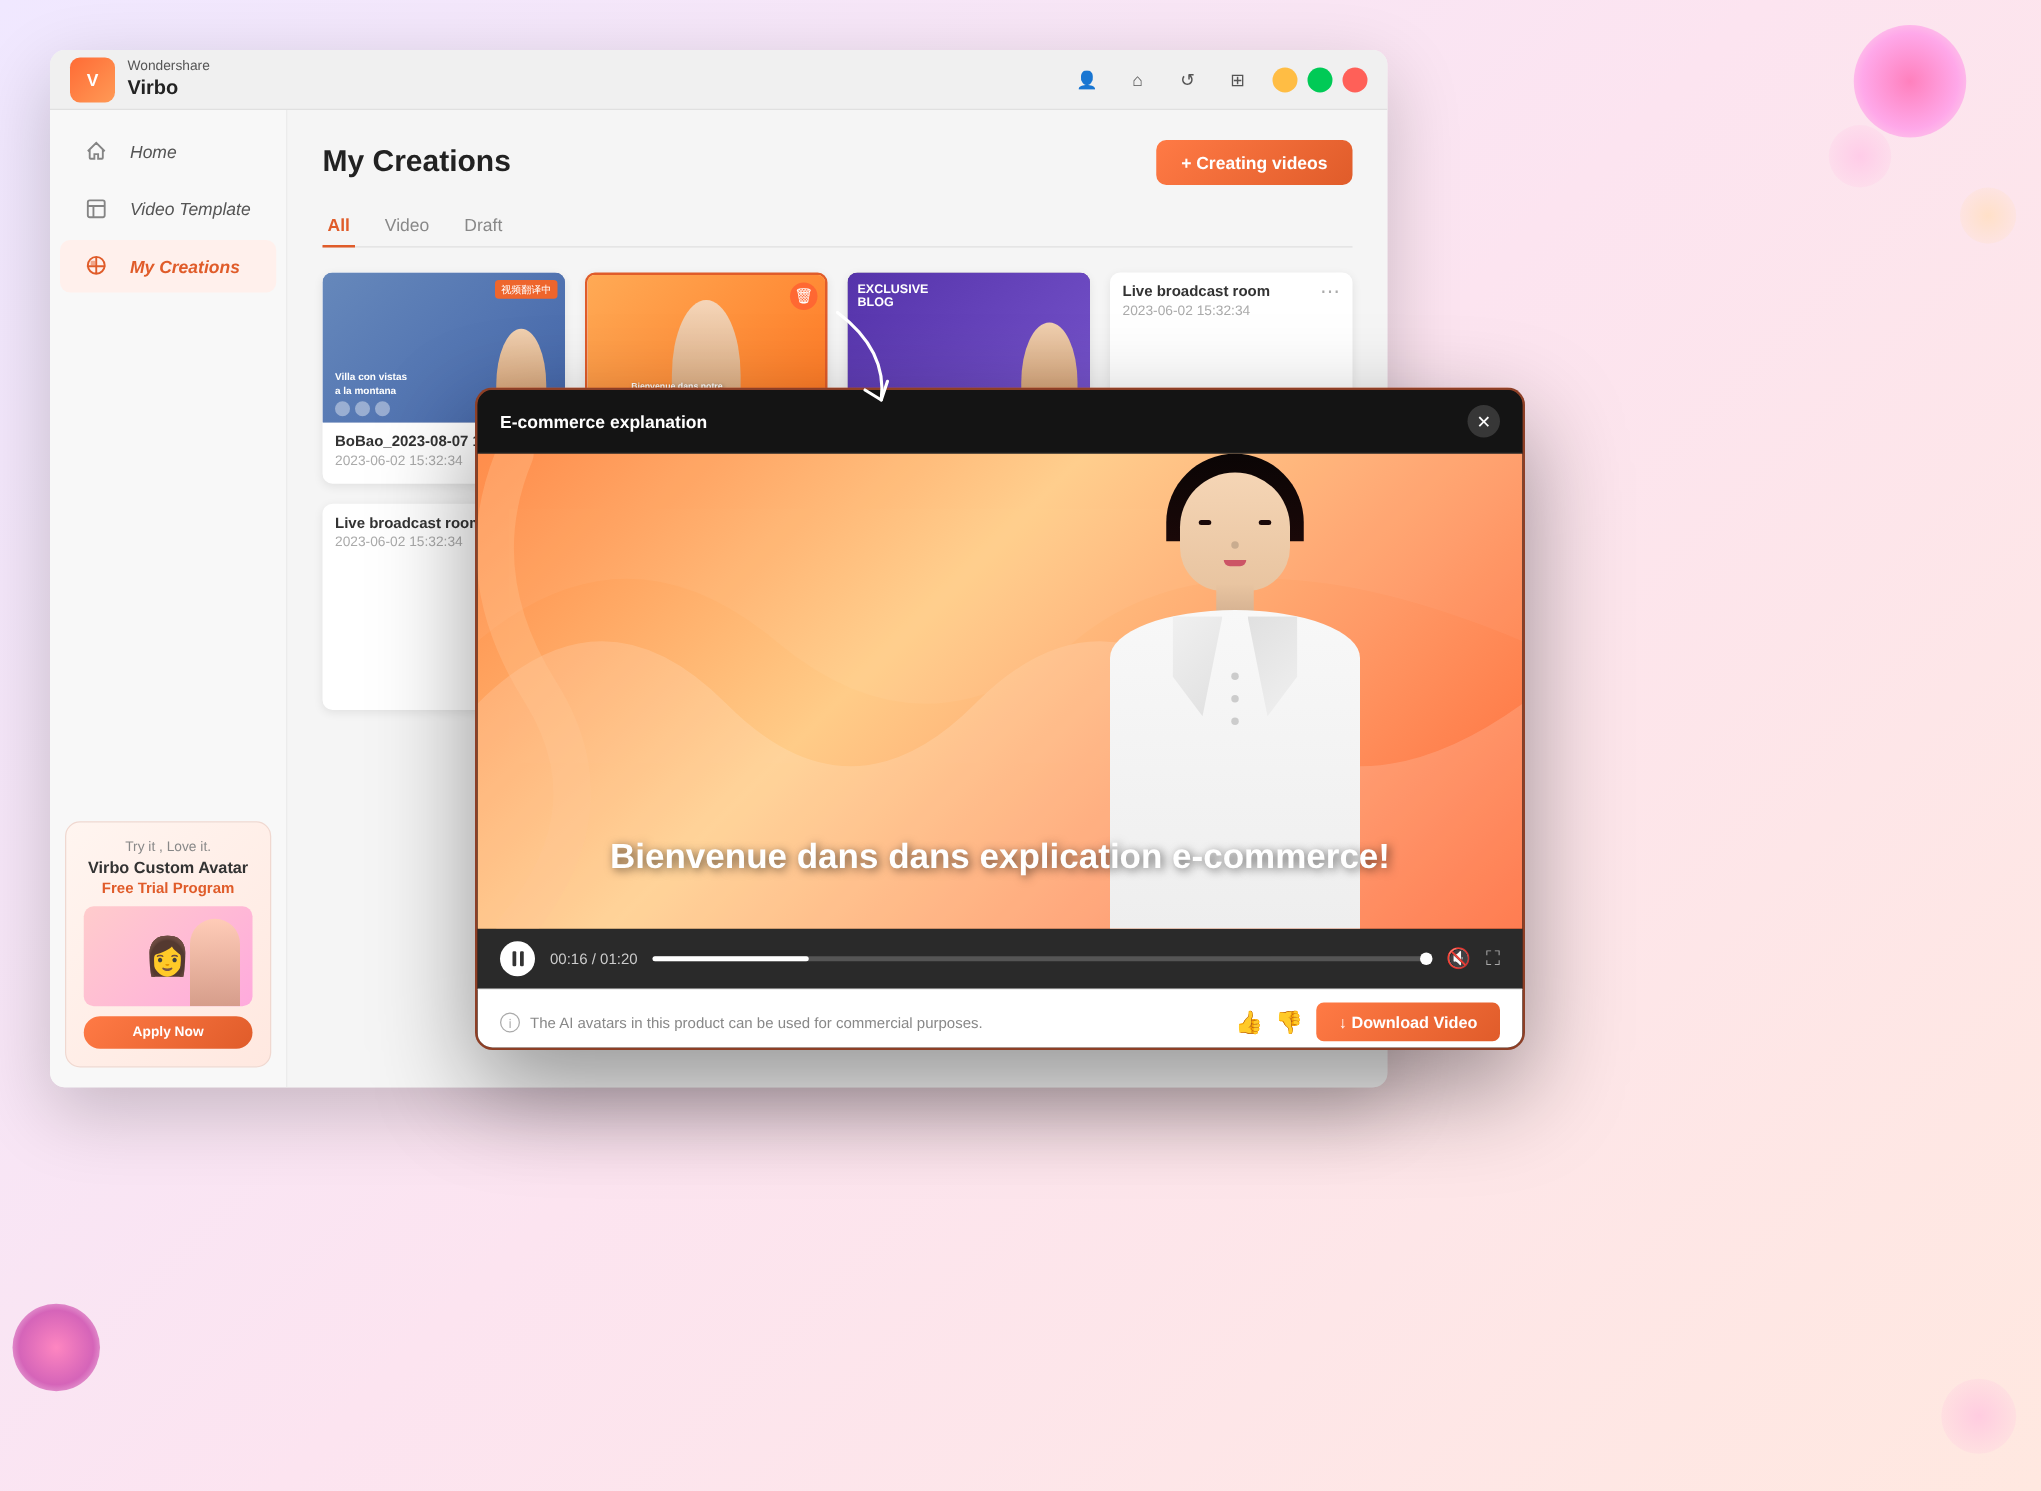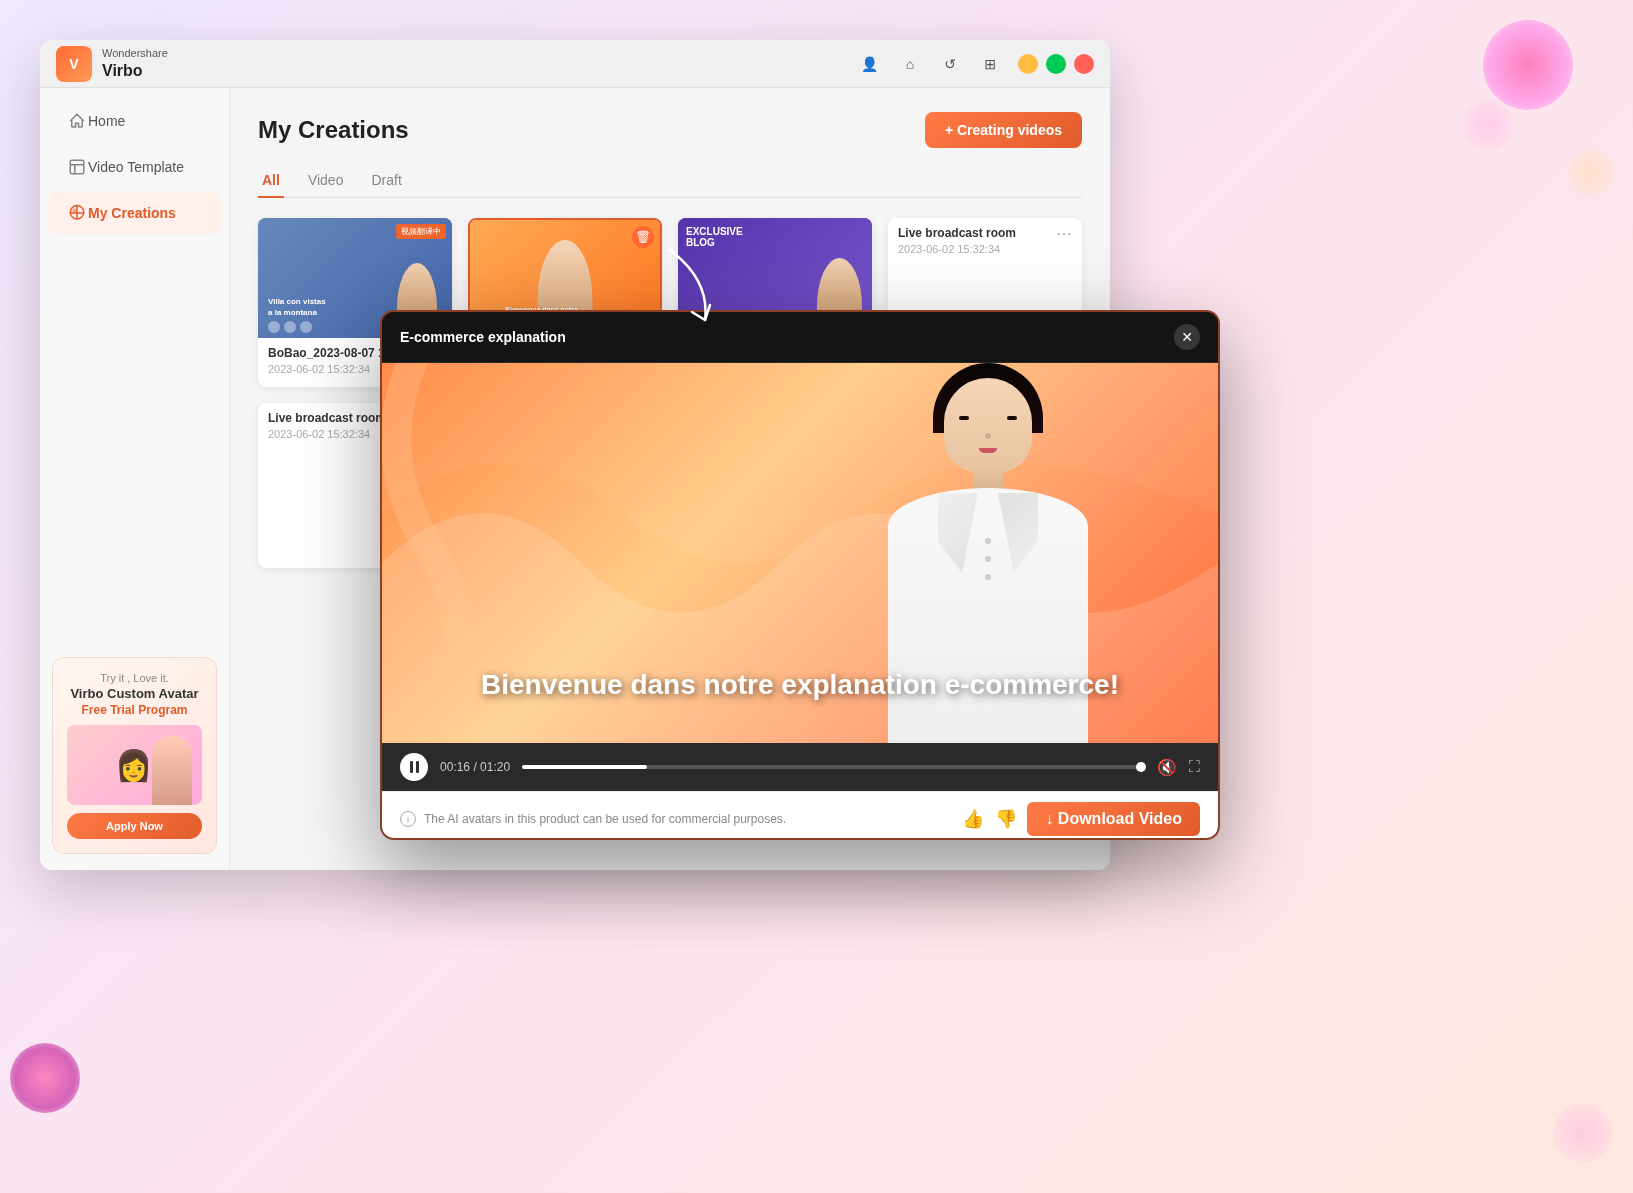--- a/index.html
+++ b/index.html
@@ -172,28 +172,29 @@
       background: #f8f8f8;
       border-right: 1px solid #e8e8e8;
       display: flex;
       flex-direction: column;
       flex-shrink: 0;
       padding-top: 10px;
     }
     .sidebar-item {
       display: flex;
       align-items: center;
-      gap: 2px;
+      gap: 18px;
       padding: 12px 20px;
       cursor: pointer;
       border-radius: 8px;
       margin: 2px 8px;
       color: #555;
       font-size: 14px;
       transition: background 0.2s;
+      font-style: italic;
     }
     .sidebar-item.active {
       background: #fff0ec;
       color: #e05c2a;
       font-weight: 600;
     }
     .sidebar-icon {
       width: 18px;
       height: 18px;
       opacity: 0.7;
@@ -558,21 +559,21 @@
       color: #aaa;
       font-size: 18px;
       cursor: pointer;
     }
     .download-btn {
       background: linear-gradient(135deg, #ff7a45, #e05c2a);
       color: white;
       border: none;
       border-radius: 6px;
       padding: 8px 18px;
-      font-size: 16px;
+      font-size: 13px;
       font-weight: 600;
       cursor: pointer;
       display: flex;
       align-items: center;
       gap: 6px;
     }
 
     
     .thumb-content-villa {
       background: linear-gradient(135deg, #7799cc, #556699);
@@ -880,21 +881,21 @@
             <div style="width:6px;height:6px;background:#ccc;border-radius:50%;"></div>
             <div style="width:6px;height:6px;background:#ccc;border-radius:50%;"></div>
           </div>
         </div>
 
         <div style="position:absolute;top:20px;left:50%;transform:translateX(-50%);width:105px;height:120px;background:linear-gradient(180deg,#0a0505,#1a0808);border-radius:52px 52px 20px 20px;z-index:-1;"></div>
       </div>
     </div>
 
     <div class="subtitle-overlay">
-      <div class="subtitle-text">Bienvenue dans notre explanation e-commerce!</div>
+      <div class="subtitle-text">Bienvenue dans dans explication e-commerce!</div>
     </div>
   </div>
 
   <div class="controls-bar">
     <div class="play-btn">
       <div class="pause-inner">
         <div class="pause-bar"></div>
         <div class="pause-bar"></div>
       </div>
     </div>

